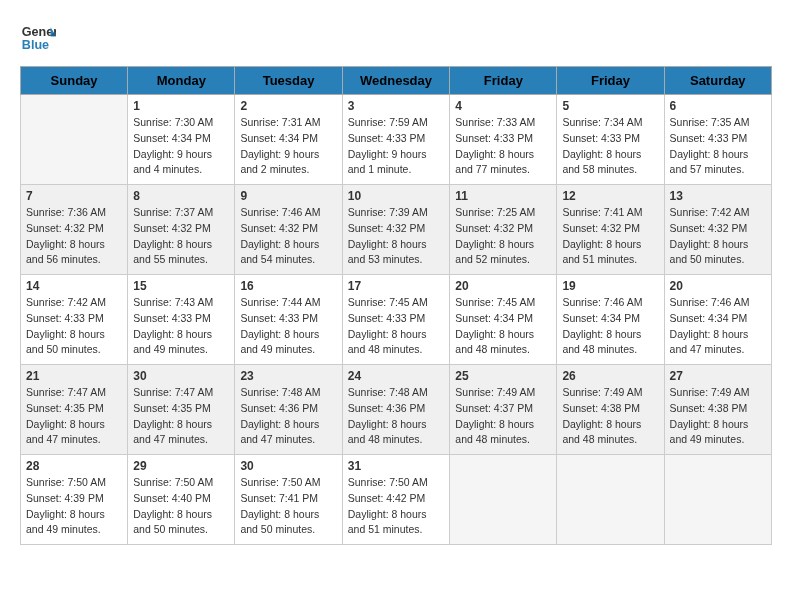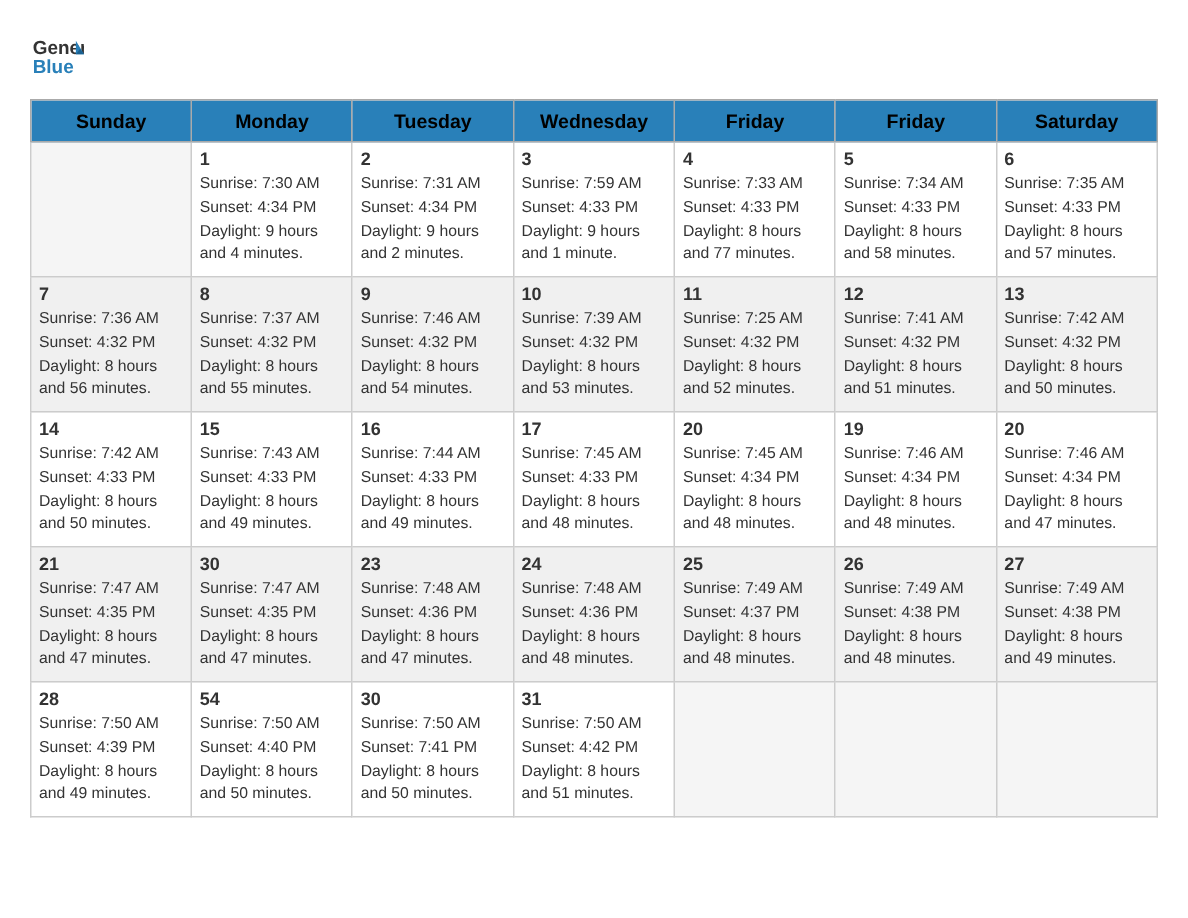--- a/index.html
+++ b/index.html
@@ -335,21 +335,21 @@
       <tr>
         <td>
           <span class="day-num">28</span>
         <div class="day-info">
           <span>Sunrise: 7:50 AM</span><br>
           <span>Sunset: 4:39 PM</span><br>
           <span>Daylight: 8 hours and 49 minutes.</span>
         </div>
         </td>
         <td>
-          <span class="day-num">54</span>
+          <span class="day-num">29</span>
         <div class="day-info">
           <span>Sunrise: 7:50 AM</span><br>
           <span>Sunset: 4:40 PM</span><br>
           <span>Daylight: 8 hours and 50 minutes.</span>
         </div>
         </td>
         <td>
           <span class="day-num">30</span>
         <div class="day-info">
           <span>Sunrise: 7:50 AM</span><br>

